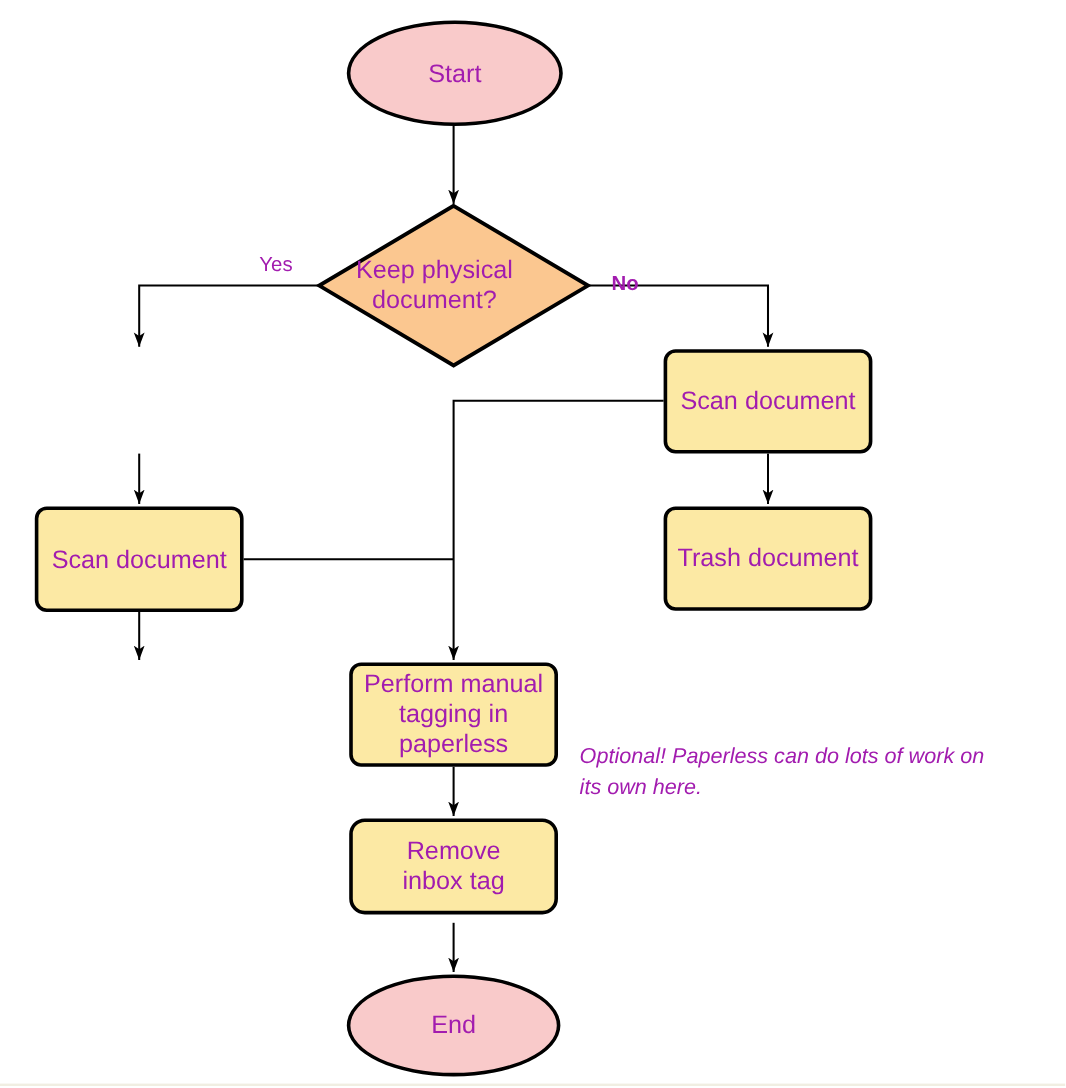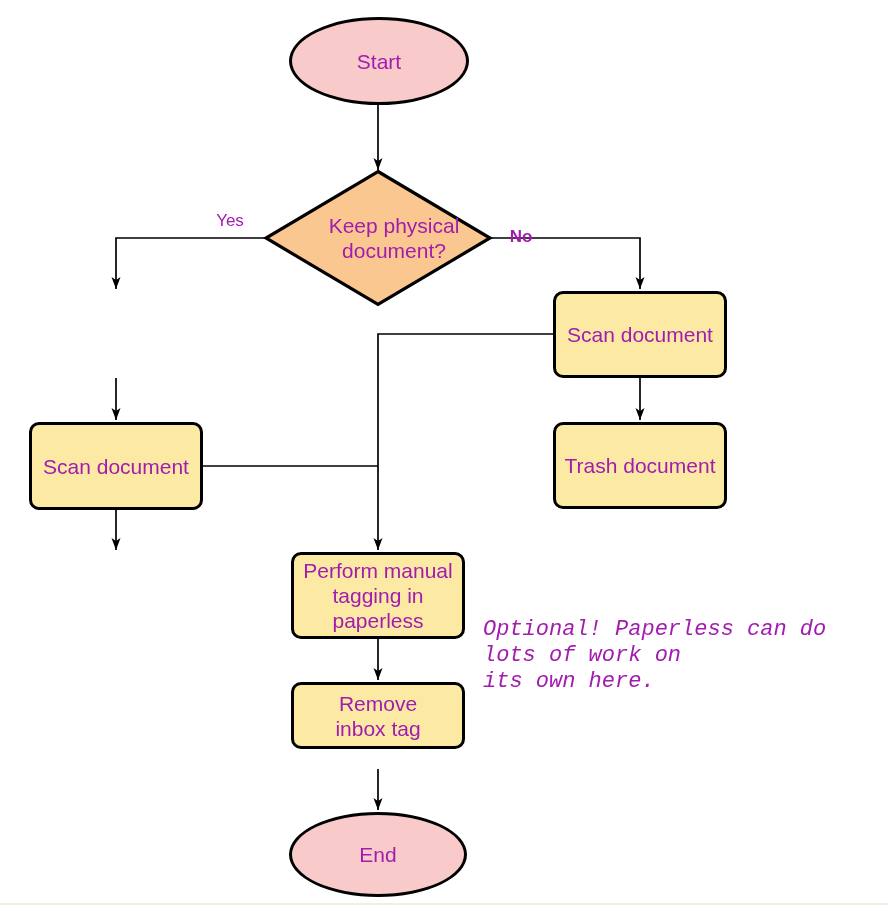--- a/index.html
+++ b/index.html
@@ -68,25 +68,24 @@
   .edge-label {
     position: absolute;
     box-sizing: border-box;
     font-size: 17px;
     line-height: 20px;
     text-align: center;
   }
   .note {
     position: absolute;
     box-sizing: border-box;
-    font-size: 22px;
+    font-size: 18px;
     line-height: 26px;
     font-style: italic;
     white-space: pre-line;
-    font-family: Liberation Mono, monospace;
   }
   .bottom-rule {
     position: absolute;
     left: 0;
     top: 903px;
     width: 888px;
     height: 2px;
     background: #f1eee2;
   }
 </style>
@@ -111,21 +110,21 @@
     <path class="edge" d="M 116 510 L 116 550" marker-end="url(#arrow)"></path>
     <path class="edge" d="M 378 639 L 378 680" marker-end="url(#arrow)"></path>
     <path class="edge" d="M 378 769 L 378 810" marker-end="url(#arrow)"></path>
     <polygon class="diamond-shape" points="378,171.5 490,238 378,304.5 266,238"></polygon>
   </svg>
 
   <div class="node terminal" style="left:289px; top:17px; width:180px; height:88px;">
     <span>Start</span>
   </div>
 
-  <div class="diamond-label" style="left:304px; top:212px; width:180px; height:52px;">
+  <div class="diamond-label" style="left:272px; top:212px; width:180px; height:52px;">
     <span>Keep physical
 document?</span>
   </div>
 
   <div class="edge-label" style="left:200px; top:211px; width:60px;">
     <span>Yes</span>
   </div>
 
   <div class="edge-label" style="left:491px; top:227px; width:60px;font-weight:bold;">
     <span>No</span>
@@ -149,21 +148,21 @@
     <span>Perform manual
 tagging in
 paperless</span>
   </div>
 
   <div class="note" style="left:483px; top:591px; width:405px;">
     <span>Optional! Paperless can do lots of work on
 its own here.</span>
   </div>
 
-  <div class="node process" style="left:291px; top:682px; width:174px; height:67px;">
+  <div class="node process" style="left:291px; top:682px; width:174px; height:80px;border-radius:13px;">
     <span>Remove
 inbox tag</span>
   </div>
 
   <div class="node terminal" style="left:289px; top:812px; width:178px; height:85px;align-items:center;">
     <span>End</span>
   </div>
 
   <div class="bottom-rule"></div>
 

